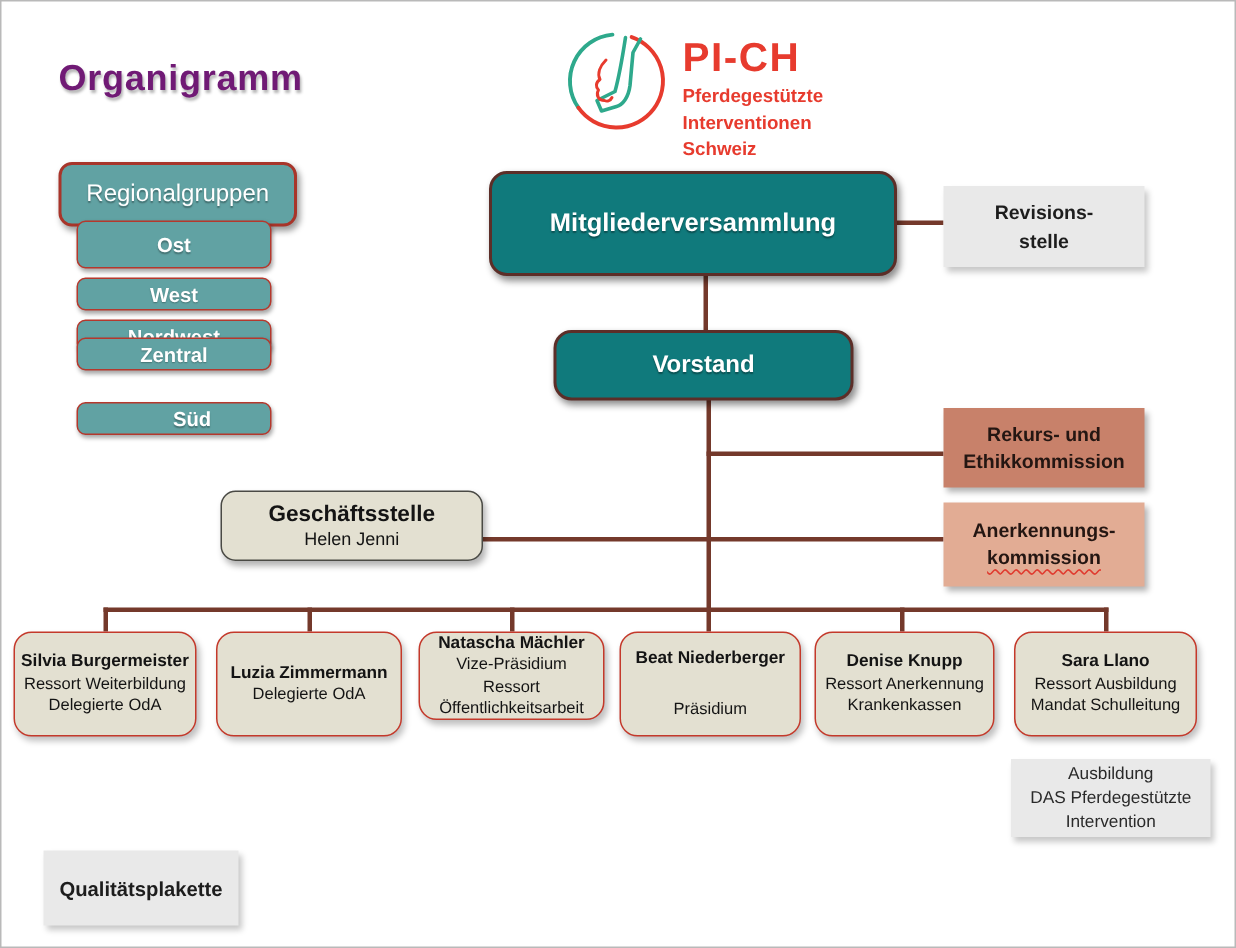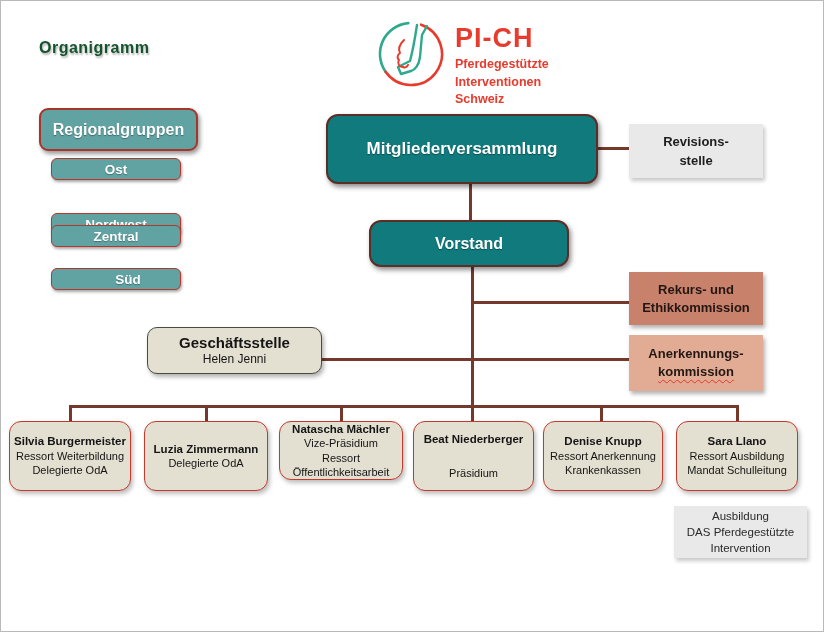--- a/index.html
+++ b/index.html
@@ -4,37 +4,37 @@
 <style>
   html,body{margin:0;padding:0;background:#fff;}
   body{font-family:"Liberation Sans", sans-serif;}
   #slide{
     position:relative;width:822px;height:630px;background:#ffffff;
     border:1px solid #b9b9b9;overflow:hidden;
   }
   .abs{position:absolute;box-sizing:border-box;}
   
   .title{
-    font-size:16px;font-weight:bold;color:#14532d;letter-spacing:.5px;
+    font-size:24px;font-weight:bold;color:#701a75;letter-spacing:.5px;
     text-shadow:1px 2px 2px rgba(0,0,0,.30);
   }
   
   .logo-text{color:#e73b2e;line-height:1;}
   .logo-name{font-size:27px;font-weight:bold;letter-spacing:1px;}
   .logo-sub{font-size:12.5px;font-weight:bold;line-height:15.5px;margin-top:5px;}
   
   .teal-big{
     background:#107a7c;border:2px solid #5c2e28;border-radius:12px;
     color:#fff;font-weight:bold;display:flex;align-items:center;justify-content:center;
     text-align:center;box-shadow:2px 3px 5px rgba(0,0,0,.45);
     text-shadow:0 1px 1px rgba(0,0,0,.35);
   }
   .teal-light{
     background:#61a2a3;border:2px solid #a8352a;border-radius:9px;
-    color:#fff;font-weight:bold;display:flex;align-items:center;justify-content:center;
+    color:#fff;font-weight:normal;display:flex;align-items:center;justify-content:center;
     box-shadow:2px 3px 4px rgba(0,0,0,.40);text-shadow:0 1px 1px rgba(0,0,0,.35);
   }
   .region-item{
     background:#61a2a3;border:1.5px solid #b5382d;border-radius:6px;
     color:#fff;font-weight:bold;font-size:13.5px;
     display:flex;align-items:center;justify-content:center;
     box-shadow:1px 2px 3px rgba(0,0,0,.35);text-shadow:0 1px 1px rgba(0,0,0,.3);
   }
   
   .gray-box{
@@ -91,21 +91,22 @@
     </svg>
   </div>
   <div class="abs logo-text" style="left:454px;top:24px;">
     <div class="logo-name">PI-CH</div>
     <div class="logo-sub">Pferdegestützte</div>
     <div class="logo-sub" style="margin-top:2px;">Interventionen</div>
     <div class="logo-sub" style="margin-top:2px;">Schweiz</div>
   </div>
 
   <div class="abs teal-light" style="left:38px;top:107px;width:159px;height:43px;font-size:16px;">Regionalgruppen</div>
-  <div class="abs region-item" style="left:50px;top:157px;width:130px;height:22px;text-align:center;">Ost</div>
+  <div class="abs region-item" style="left:50px;top:146px;width:130px;height:32px;text-align:center;">Ost</div>
+  <div class="abs region-item" style="left:50px;top:184px;width:130px;height:22px;">West</div>
   <div class="abs region-item" style="left:50px;top:212px;width:130px;height:22px;">Nordwest</div>
   <div class="abs region-item" style="left:50px;top:224px;width:130px;height:22px;">Zentral</div>
   <div class="abs region-item" style="left:50px;top:267px;width:130px;height:22px;padding-left:24px;">Süd</div>
 
   <div class="abs line" style="left:597px;top:146px;width:31px;height:3px;"></div>
   <div class="abs line" style="left:468px;top:183px;width:3px;height:37px;"></div>
   <div class="abs line" style="left:470px;top:265px;width:3px;height:155px;"></div>
   <div class="abs line" style="left:470px;top:300px;width:158px;height:3px;"></div>
   <div class="abs line" style="left:275px;top:357px;width:353px;height:3px;"></div>
   <div class="abs line" style="left:68px;top:404px;width:670px;height:3px;"></div>
@@ -173,14 +174,15 @@
     <div>Ressort Ausbildung</div>
     <div>Mandat Schulleitung</div>
   </div>
 
   <div class="abs gray-box aus-lines" style="left:673px;top:505px;width:133px;height:52px;">
     <div>Ausbildung</div>
     <div>DAS Pferdegestützte</div>
     <div>Intervention</div>
   </div>
 
+  <div class="abs gray-box qp" style="left:28px;top:566px;width:130px;height:50px;">Qualitätsplakette</div>
 
 </div>
 
 </body></html>

